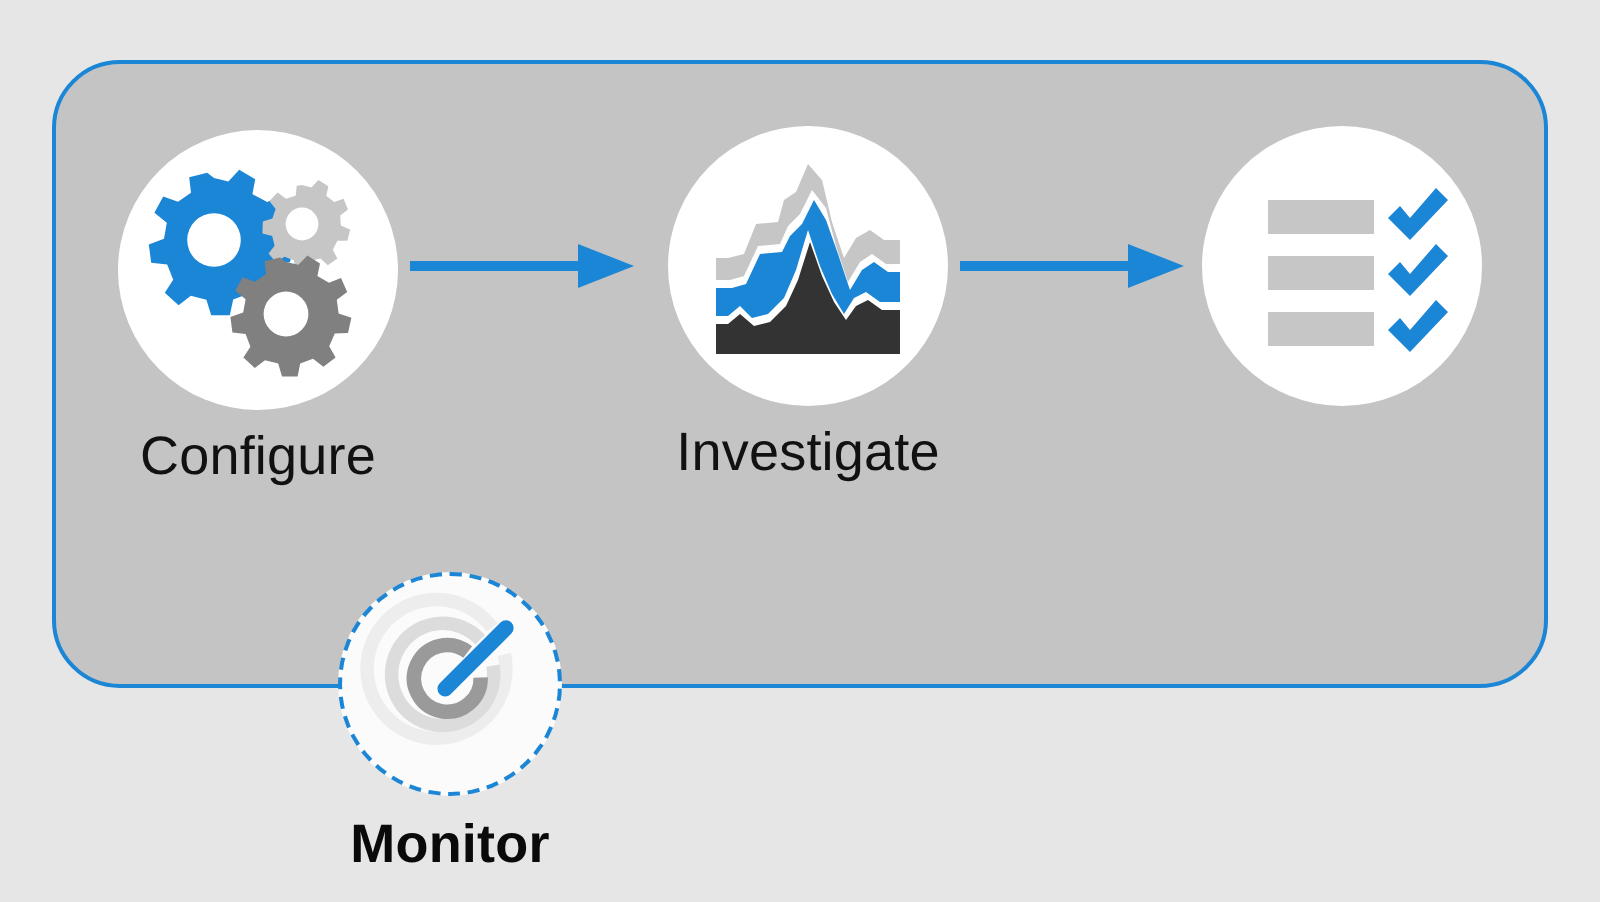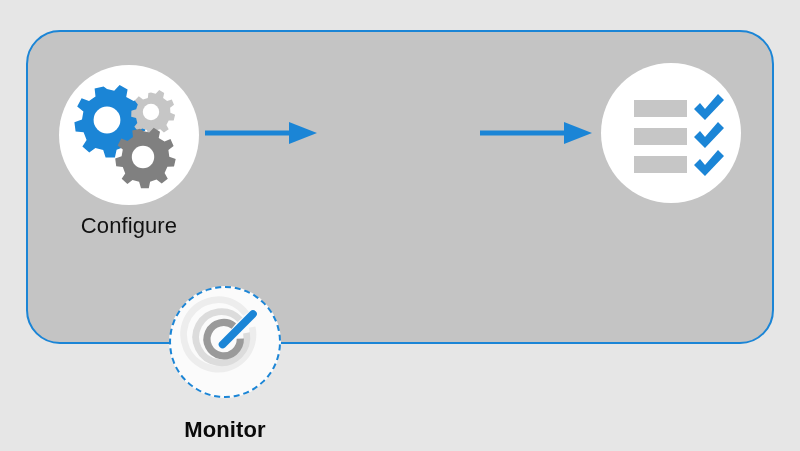--- a/index.html
+++ b/index.html
@@ -38,21 +38,21 @@
     position: absolute;
     text-align: center;
   }
   .circle {
     position: relative;
     border-radius: 50%;
     background: #ffffff;
     margin: 0 auto;
   }
   .node-label {
-    font-size: 22px;
+    font-size: 27px;
     color: #111111;
     line-height: 1.1;
     letter-spacing: 0.1px;
     white-space: nowrap;
     margin-top: 9px;
   }
   .node-label.bold {
     font-weight: 600;
     color: #0a0a0a;
   }
@@ -67,21 +67,21 @@
   #node-investigate .circle,
   #node-remediate .circle { width: 140px; height: 140px; }
 
   #node-monitor .circle {
     width: 112px;
     height: 112px;
     background: #fbfbfb;
     border: 2px dashed #1b85d6;
     box-sizing: border-box;
   }
-  #node-monitor .node-label { margin-top: 20px; }
+  #node-monitor .node-label { margin-top: 10px; }
 
   .icon-svg {
     position: absolute;
     left: 0;
     top: 0;
     width: 100%;
     height: 100%;
     display: block;
   }
 
@@ -127,20 +127,47 @@
     <div class="node-label">Configure</div>
   </div>
 
   <div class="arrow" id="arrow-1">
     <svg viewBox="0 0 112 30" preserveAspectRatio="none">
       <rect x="0" y="12.5" width="88" height="5" fill="#1b85d6"></rect>
       <polygon points="84,4 112,15 84,26" fill="#1b85d6"></polygon>
     </svg>
   </div>
 
+  <div class="node" id="node-investigate">
+    <div class="circle">
+      <svg class="icon-svg" viewBox="0 0 140 140">
+
+        <path fill="#c6c6c6" d="
+          M24,66 L30,66 L38,64 L44,49 L55,48 L58,37 L64,33 L70,19 L77,27 L82,48 L88,66
+          L94,56 L101,52 L108,57 L116,57 L116,110 L24,110 Z"></path>
+
+        <path fill="#ffffff" d="
+          M24,77 L31,77 L38,75 L45,60 L56,59 L60,50 L66,44 L72,32 L79,41 L84,60 L90,78
+          L96,68 L102,64 L109,69 L116,69 L116,112 L24,112 Z"></path>
+
+        <path fill="#1b85d6" d="
+          M24,81 L32,81 L39,79 L46,64 L57,63 L61,55 L67,49 L73,37 L79,47 L85,64 L91,82
+          L97,72 L103,68 L110,73 L116,73 L116,112 L24,112 Z"></path>
+
+        <path fill="#ffffff" d="
+          M24,95 L30,95 L36,90 L42,96 L50,94 L58,86 L64,72 L70,52 L76,70 L82,84 L88,94
+          L93,86 L99,83 L106,88 L116,88 L116,114 L24,114 Z"></path>
+
+        <path fill="#333333" d="
+          M24,99 L30,99 L36,94 L43,100 L51,98 L59,90 L65,77 L71,58 L77,75 L83,88 L89,97
+          L94,90 L100,87 L107,92 L116,92 L116,114 L24,114 Z"></path>
+      </svg>
+    </div>
+    <div class="node-label">Investigate</div>
+  </div>
 
   <div class="arrow" id="arrow-2">
     <svg viewBox="0 0 112 30" preserveAspectRatio="none">
       <rect x="0" y="12.5" width="88" height="5" fill="#1b85d6"></rect>
       <polygon points="84,4 112,15 84,26" fill="#1b85d6"></polygon>
     </svg>
   </div>
 
   <div class="node" id="node-remediate">
     <div class="circle">

